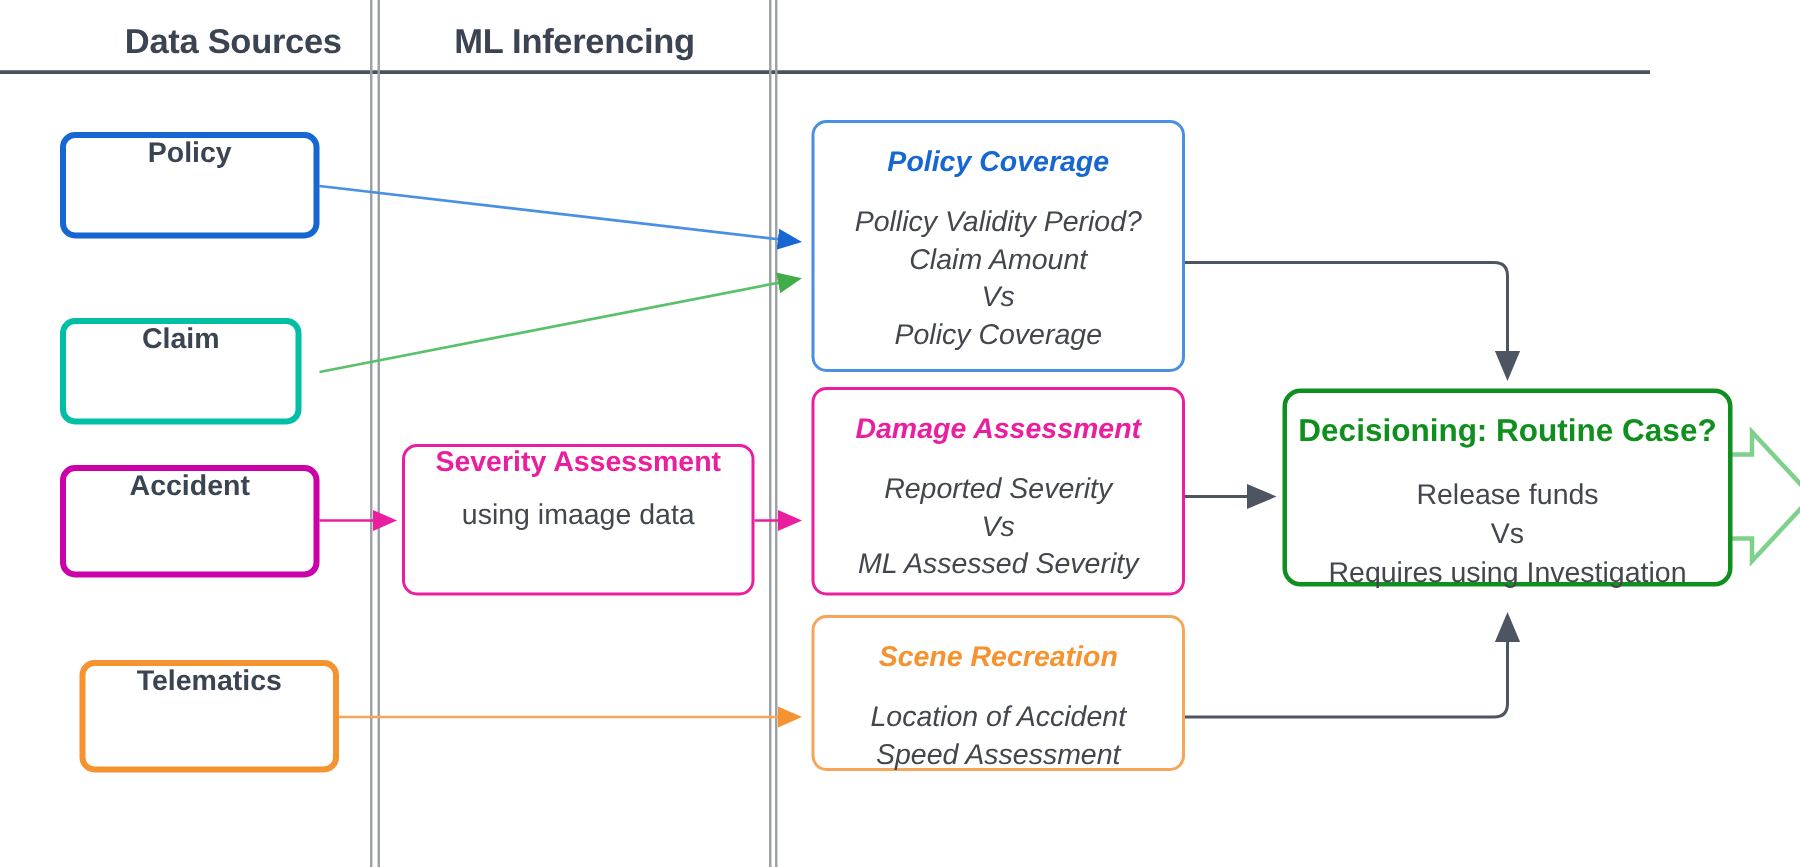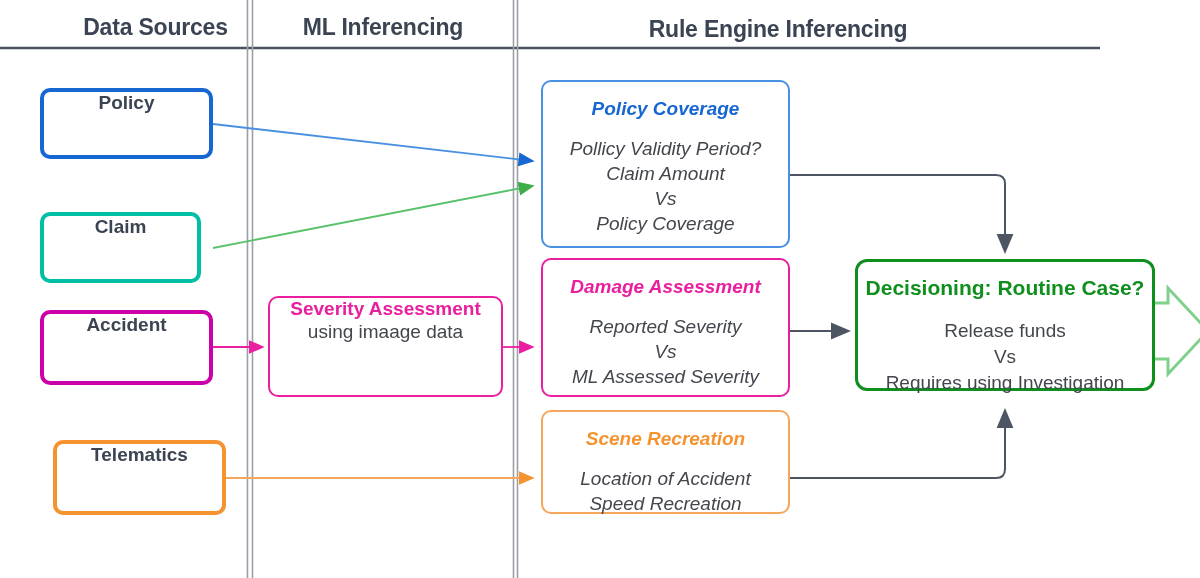--- a/index.html
+++ b/index.html
@@ -83,20 +83,21 @@
   .rule .body {
     font-size: 19px;
     line-height: 25px;
     margin-top: 16px;
   }
 
   
   .ml {
     border-width: 2px;
     border-style: solid;
+    gap: 12px;
   }
   .ml .title { font-size: 19px; }
   .ml .body { font-size: 19px; line-height: 24px; }
 
   
   .decision {
     border-width: 3px;
     border-style: solid;
     border-radius: 12px;
     justify-content: flex-start;
@@ -159,21 +160,20 @@
 
     <path d="M790,331 L847,331" stroke="#4d5563" stroke-width="2" fill="none" marker-end="url(#ah-gray)"></path>
 
     <path d="M790,478 L996,478 Q1005,478 1005,469 L1005,412" stroke="#4d5563" stroke-width="2" fill="none" marker-end="url(#ah-gray)"></path>
 
     <path d="M1135,303 L1168,303 L1168,288 L1208,331 L1168,374 L1168,359 L1135,359 Z" fill="#ffffff" stroke="#7ed08a" stroke-width="3"></path>
   </svg>
 
   <div class="col-header" style="left:0px; top:14px; width:247px;padding-left:32px;">Data Sources</div>
   <div class="col-header" style="left:253px; top:14px; width:260px;">ML Inferencing</div>
-  <div class="col-header" style="left:518px; top:16px; width:520px;">Rule Engine Inferencing</div>
 
   <div class="node src" style="left:40px; top:88px; width:173px; height:71px; border-color:#1667d2;">
     <div class="title">Policy</div>
   </div>
 
   <div class="node src" style="left:40px; top:212px; width:161px; height:71px; border-color:#00bfa5;">
     <div class="title">Claim</div>
   </div>
 
   <div class="node src" style="left:40px; top:310px; width:173px; height:75px; border-color:#cc00a9;">
@@ -200,21 +200,21 @@
   <div class="node rule" style="left:541px; top:258px; width:249px; height:139px; border-color:#e91fa0;">
     <div class="title" style="color:#e91fa0;">Damage Assessment</div>
     <div class="body">Reported Severity
 Vs
 ML Assessed Severity</div>
   </div>
 
   <div class="node rule" style="left:541px; top:410px; width:249px; height:104px; border-color:#f5a65b;">
     <div class="title" style="color:#f59331;">Scene Recreation</div>
     <div class="body">Location of Accident
-Speed Recreation</div>
+Speed Assessment</div>
   </div>
 
   <div class="node decision" style="left:855px; top:259px; width:300px; height:132px; border-color:#0f8f1e;">
     <div class="title" style="color:#0f8f1e;">Decisioning: Routine Case?</div>
     <div class="body">Release funds
 Vs
 Requires using Investigation</div>
   </div>
 
 </div>

